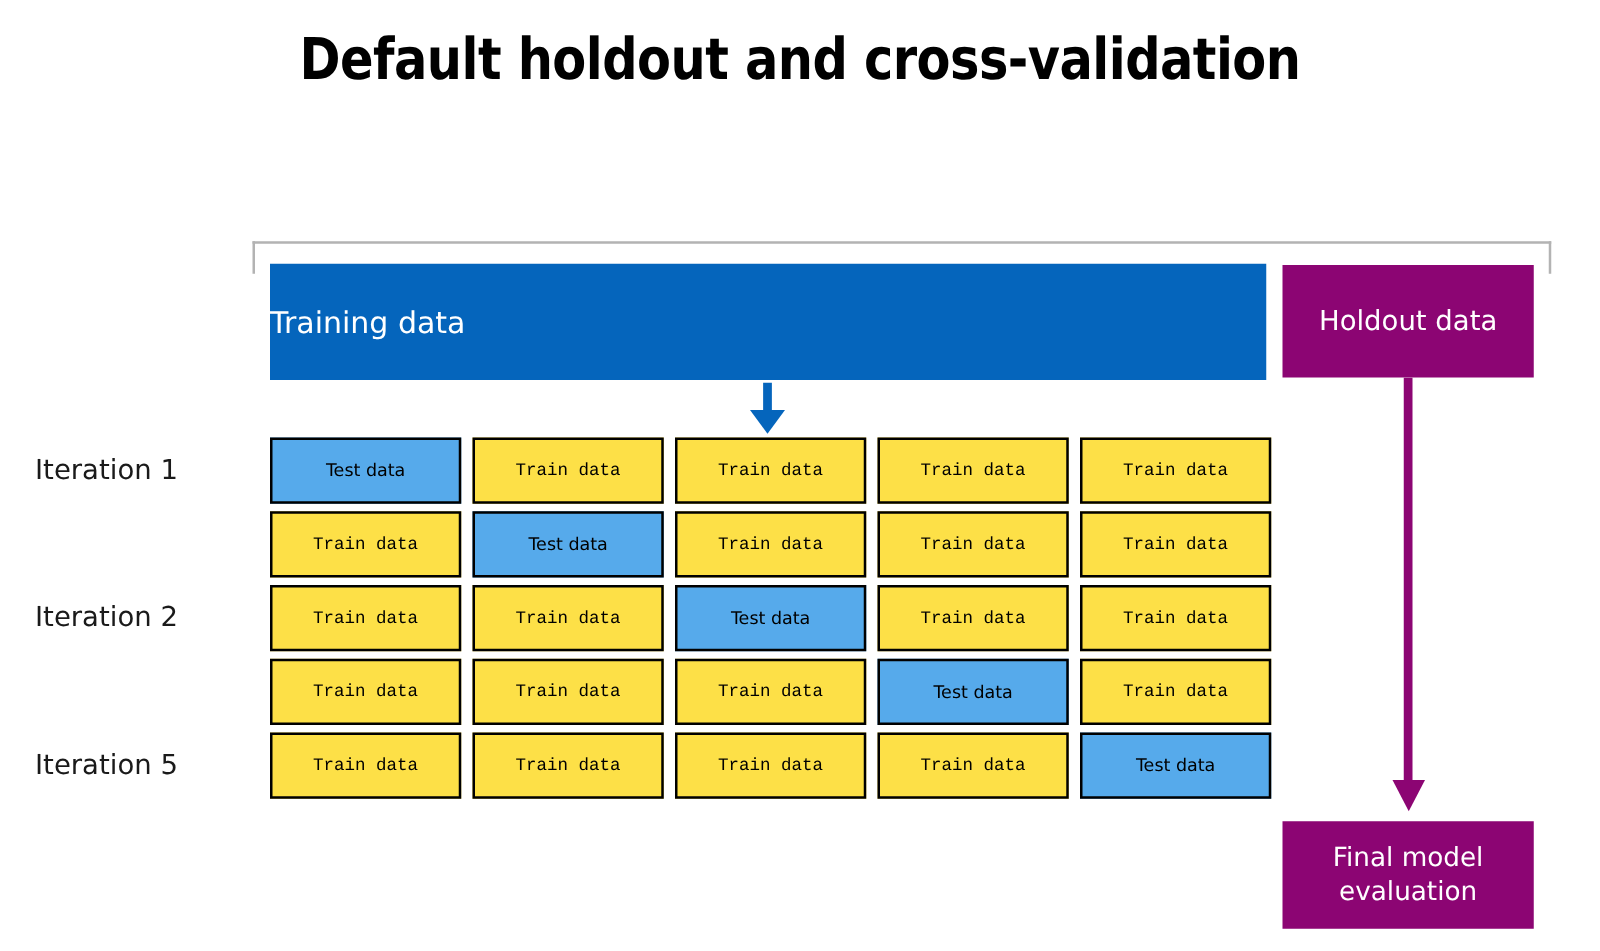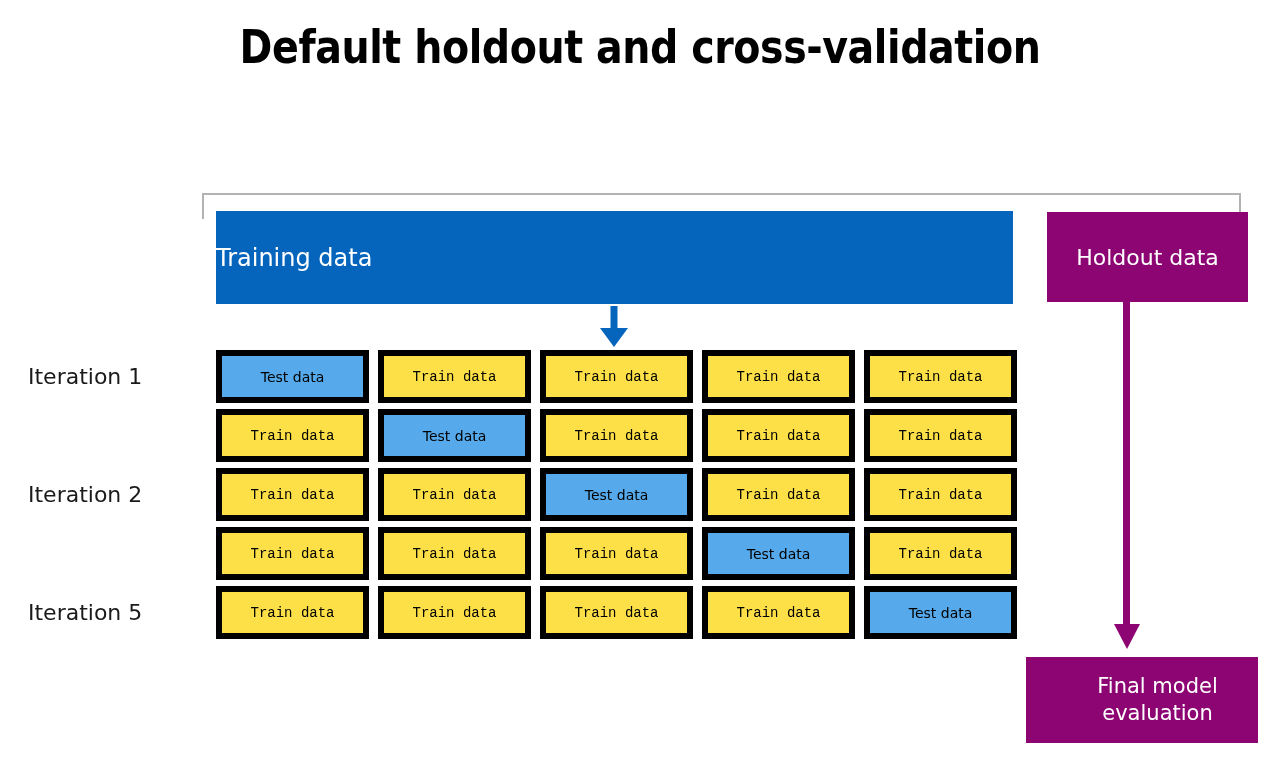--- a/index.html
+++ b/index.html
@@ -66,21 +66,20 @@
   #holdout-bar {
     position: absolute;
     left: 1026px;
     top: 212px;
     width: 201px;
     height: 90px;
     background: #8C0573;
     display: flex;
     align-items: center;
     justify-content: center;
-    margin-left: 21px;
   }
   #holdout-bar .bar-label {
     color: #ffffff;
     font-size: 22px;
     font-family: "DejaVu Sans", "Liberation Sans", sans-serif;
   }
 
   
   #training-split-arrow {
     position: absolute;
@@ -125,21 +124,21 @@
     position: absolute;
     left: 216px;
     top: 0;
     display: flex;
     gap: 9px;
   }
   .fold-cell {
     width: 153px;
     height: 53px;
     box-sizing: border-box;
-    border: 6px solid #000000;
+    border: 2px solid #000000;
     display: flex;
     align-items: center;
     justify-content: center;
     font-size: 14px;
     color: #000000;
     font-family: "DejaVu Sans", "Liberation Sans", sans-serif;
   }
   .fold-cell.train { background: #fde047; font-family: Liberation Mono, monospace; }
   .fold-cell.test  { background: #56AAEB; }
 
@@ -149,21 +148,20 @@
     left: 1026px;
     top: 657px;
     width: 201px;
     height: 86px;
     background: #8C0573;
     display: flex;
     flex-direction: column;
     align-items: center;
     justify-content: center;
     line-height: 1.28;
-    padding-left: 31px;
   }
   #final-eval-box .eval-line {
     color: #ffffff;
     font-size: 21px;
     font-family: "DejaVu Sans", "Liberation Sans", sans-serif;
   }
 </style>
 </head>
 <body>
 

